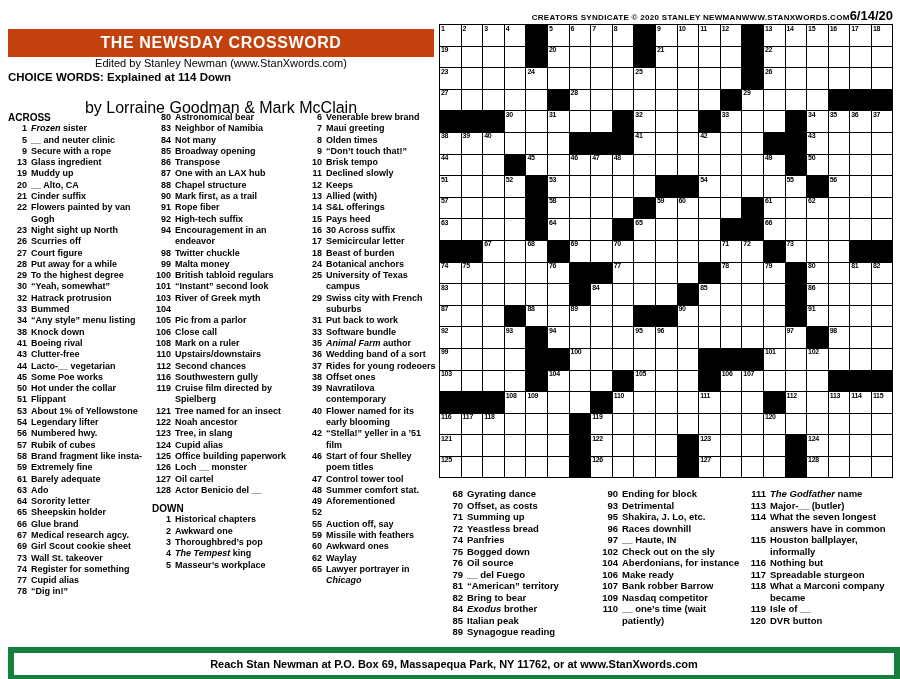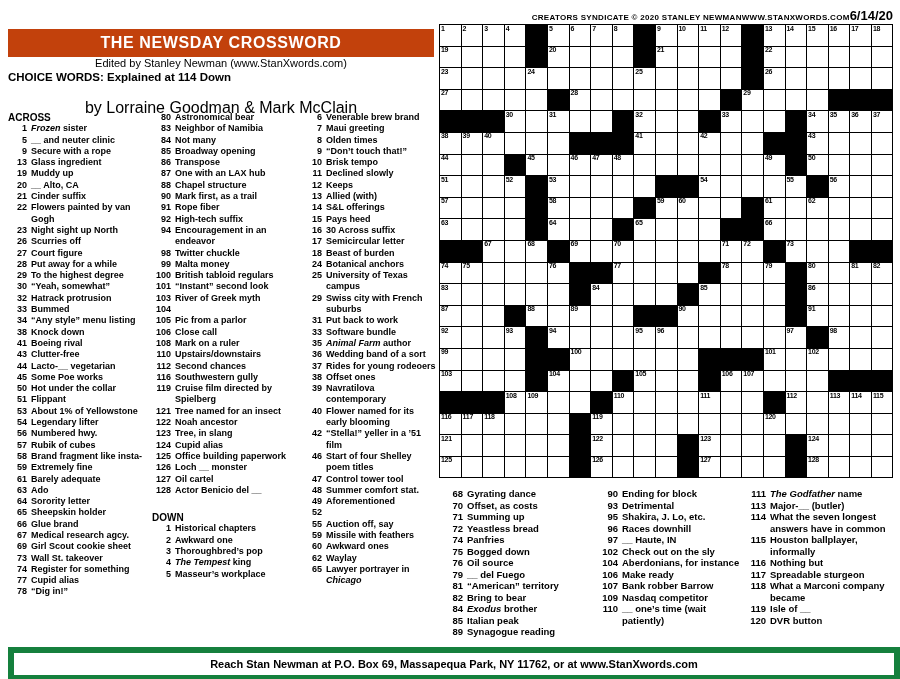--- a/index.html
+++ b/index.html
@@ -19,21 +19,21 @@
   .hline3{font-size:16px;text-align:center;margin-top:16px;}
   
   .cluecol{position:absolute;font-size:9px;line-height:11.3px;font-weight:bold;}
   .colpos1{left:8px;top:112px;width:144px;}
   .colpos2{left:152px;top:112px;width:154px;}
   .colpos3{left:303px;top:112px;width:134px;}
   .colpos4{left:444px;top:488px;width:153px;font-size:9.5px;line-height:11.5px;}
   .colpos5{left:599px;top:488px;width:148px;font-size:9.5px;line-height:11.5px;}
   .colpos6{left:747px;top:488px;width:151px;font-size:9.5px;line-height:11.5px;}
   .sechead{font-size:10px;font-weight:bold;}
-  .cluecol > .sechead:not(:first-child){margin-top:16px;}
+  .cluecol > .sechead:not(:first-child){margin-top:7px;}
   .clue{display:flex;}
   .clue .n{flex:0 0 19px;text-align:right;padding-right:4px;}
   .clue .t{flex:1;}
   
   .grid{position:absolute;left:439px;top:24px;background:#000;display:grid;
         grid-template-columns:repeat(21,20.6px);grid-auto-rows:20.6px;gap:1px;
         border:1.5px solid #000;}
   .cell{background:#fff;position:relative;}
   .cell.b{background:#000;}
   .cell .cn{position:absolute;top:-0.5px;left:1px;font-size:7px;font-weight:bold;line-height:8px;letter-spacing:-0.3px;}

